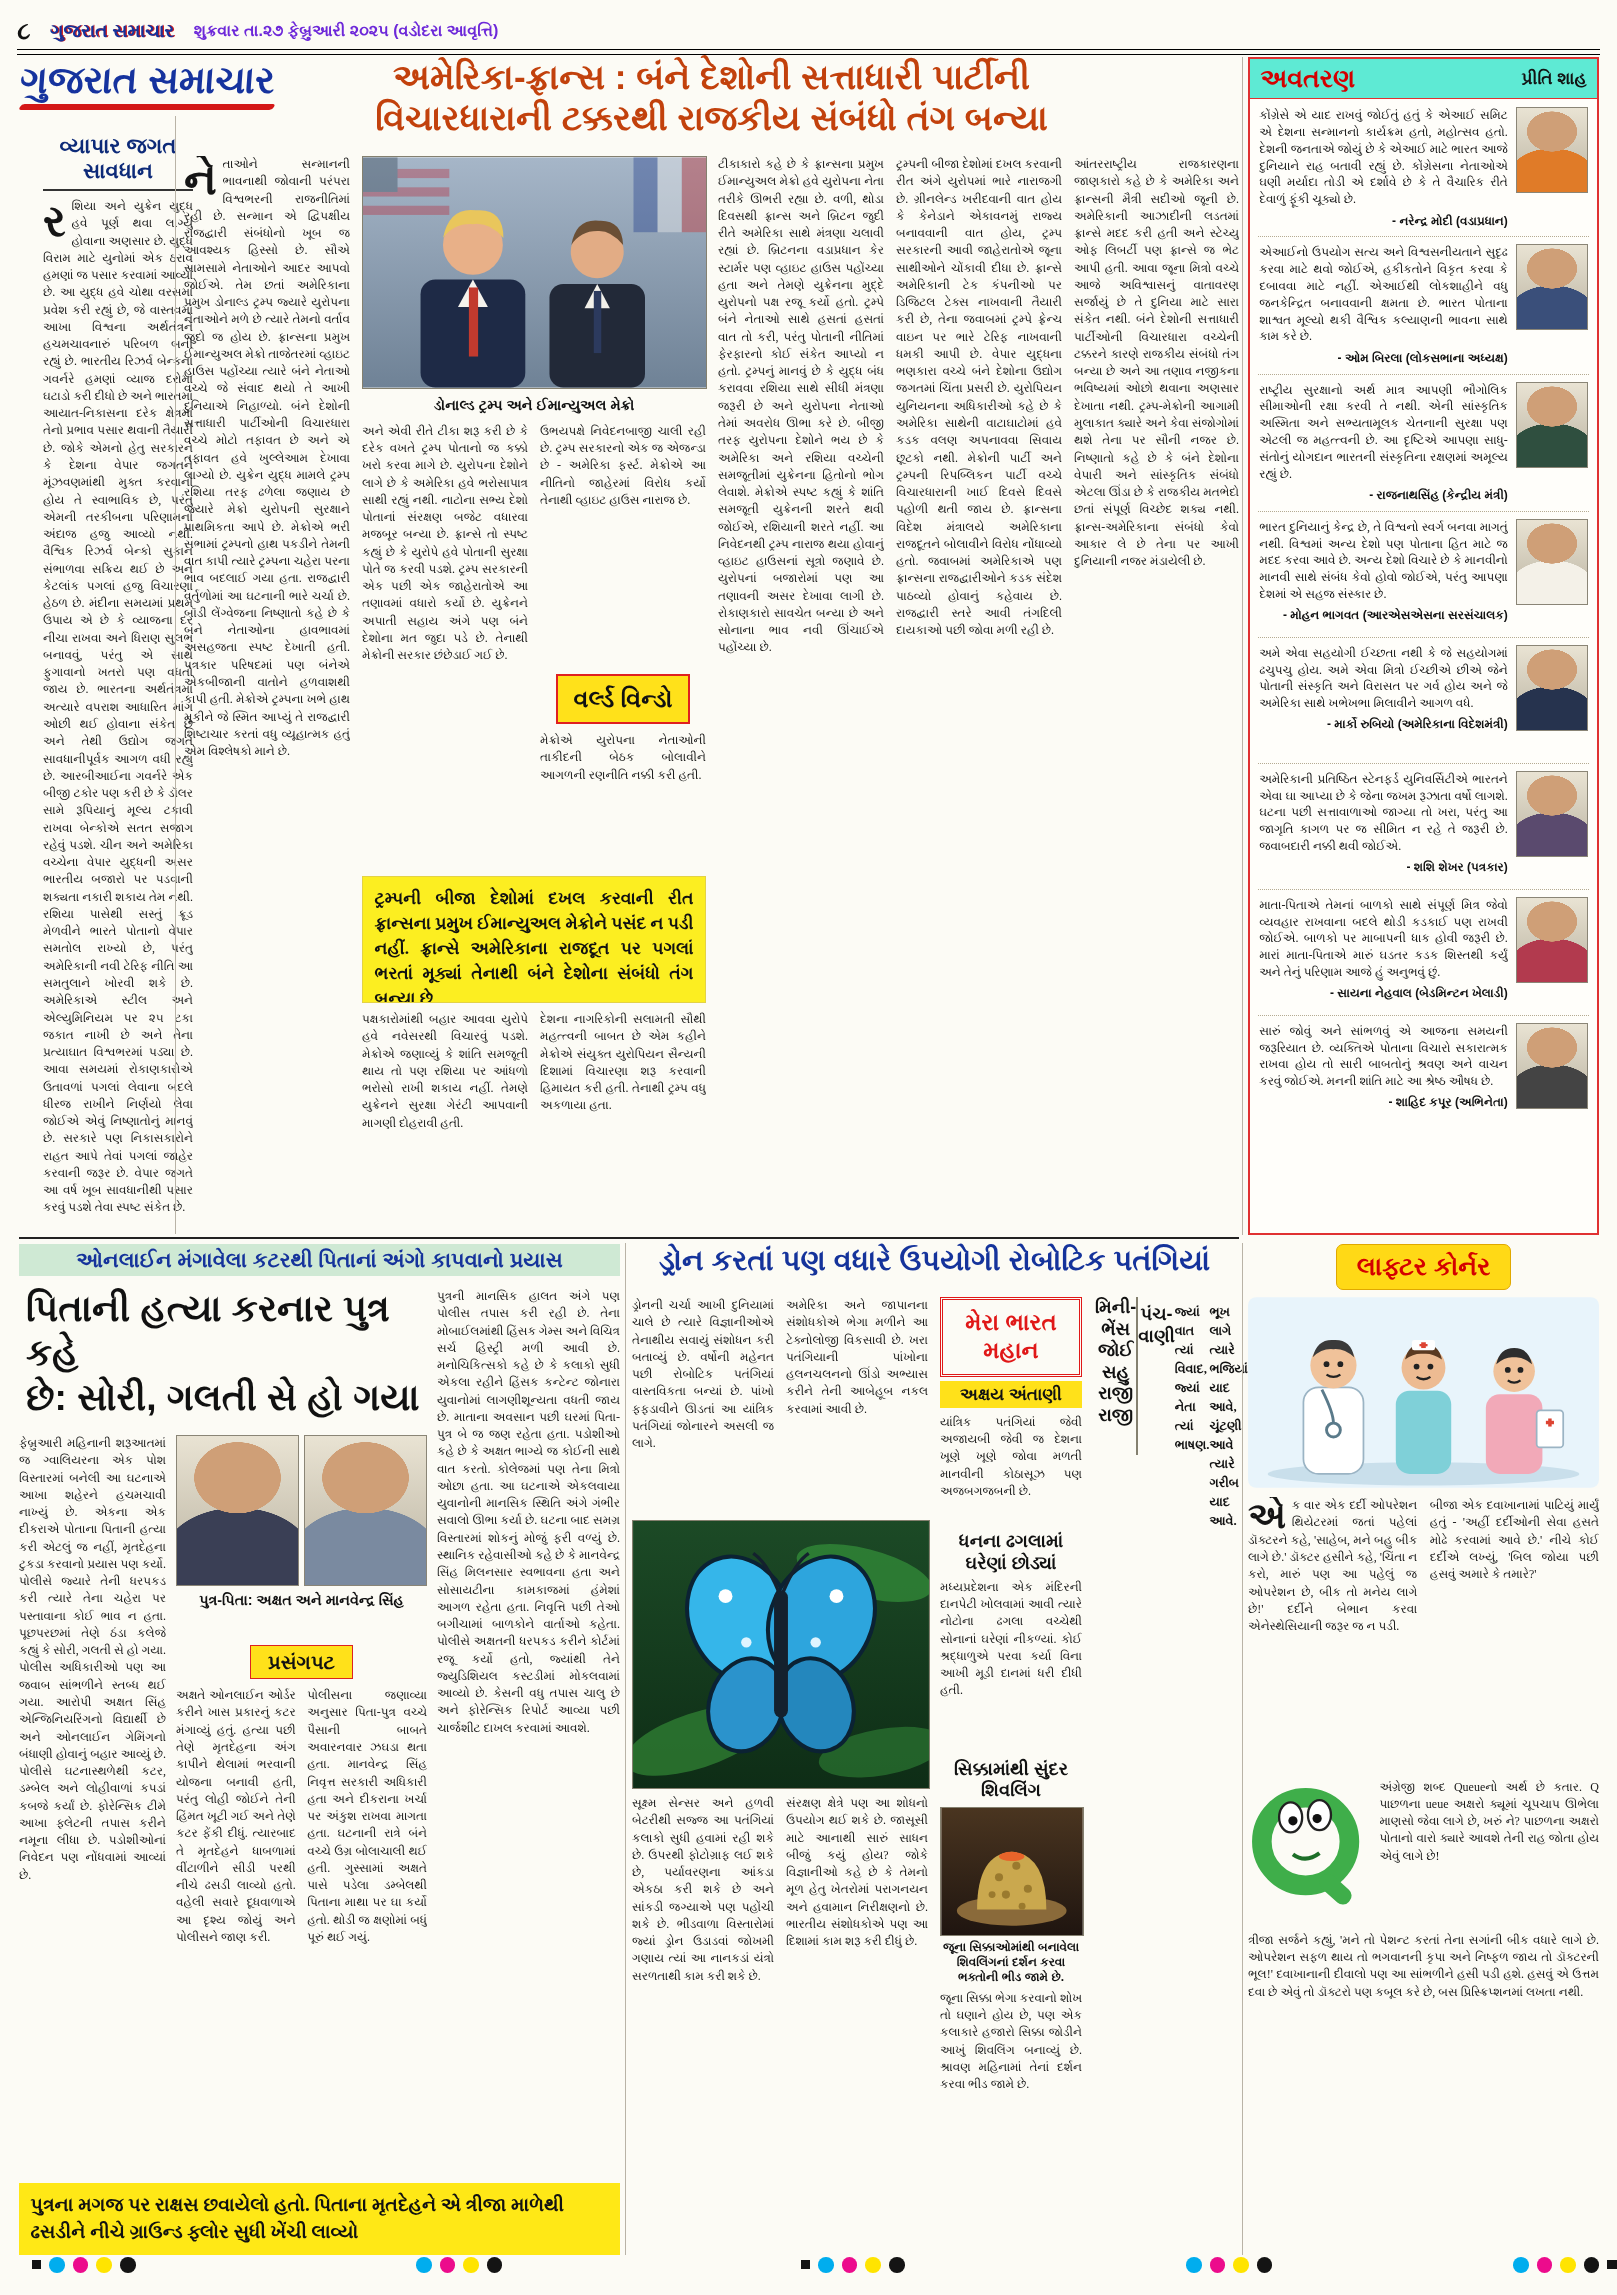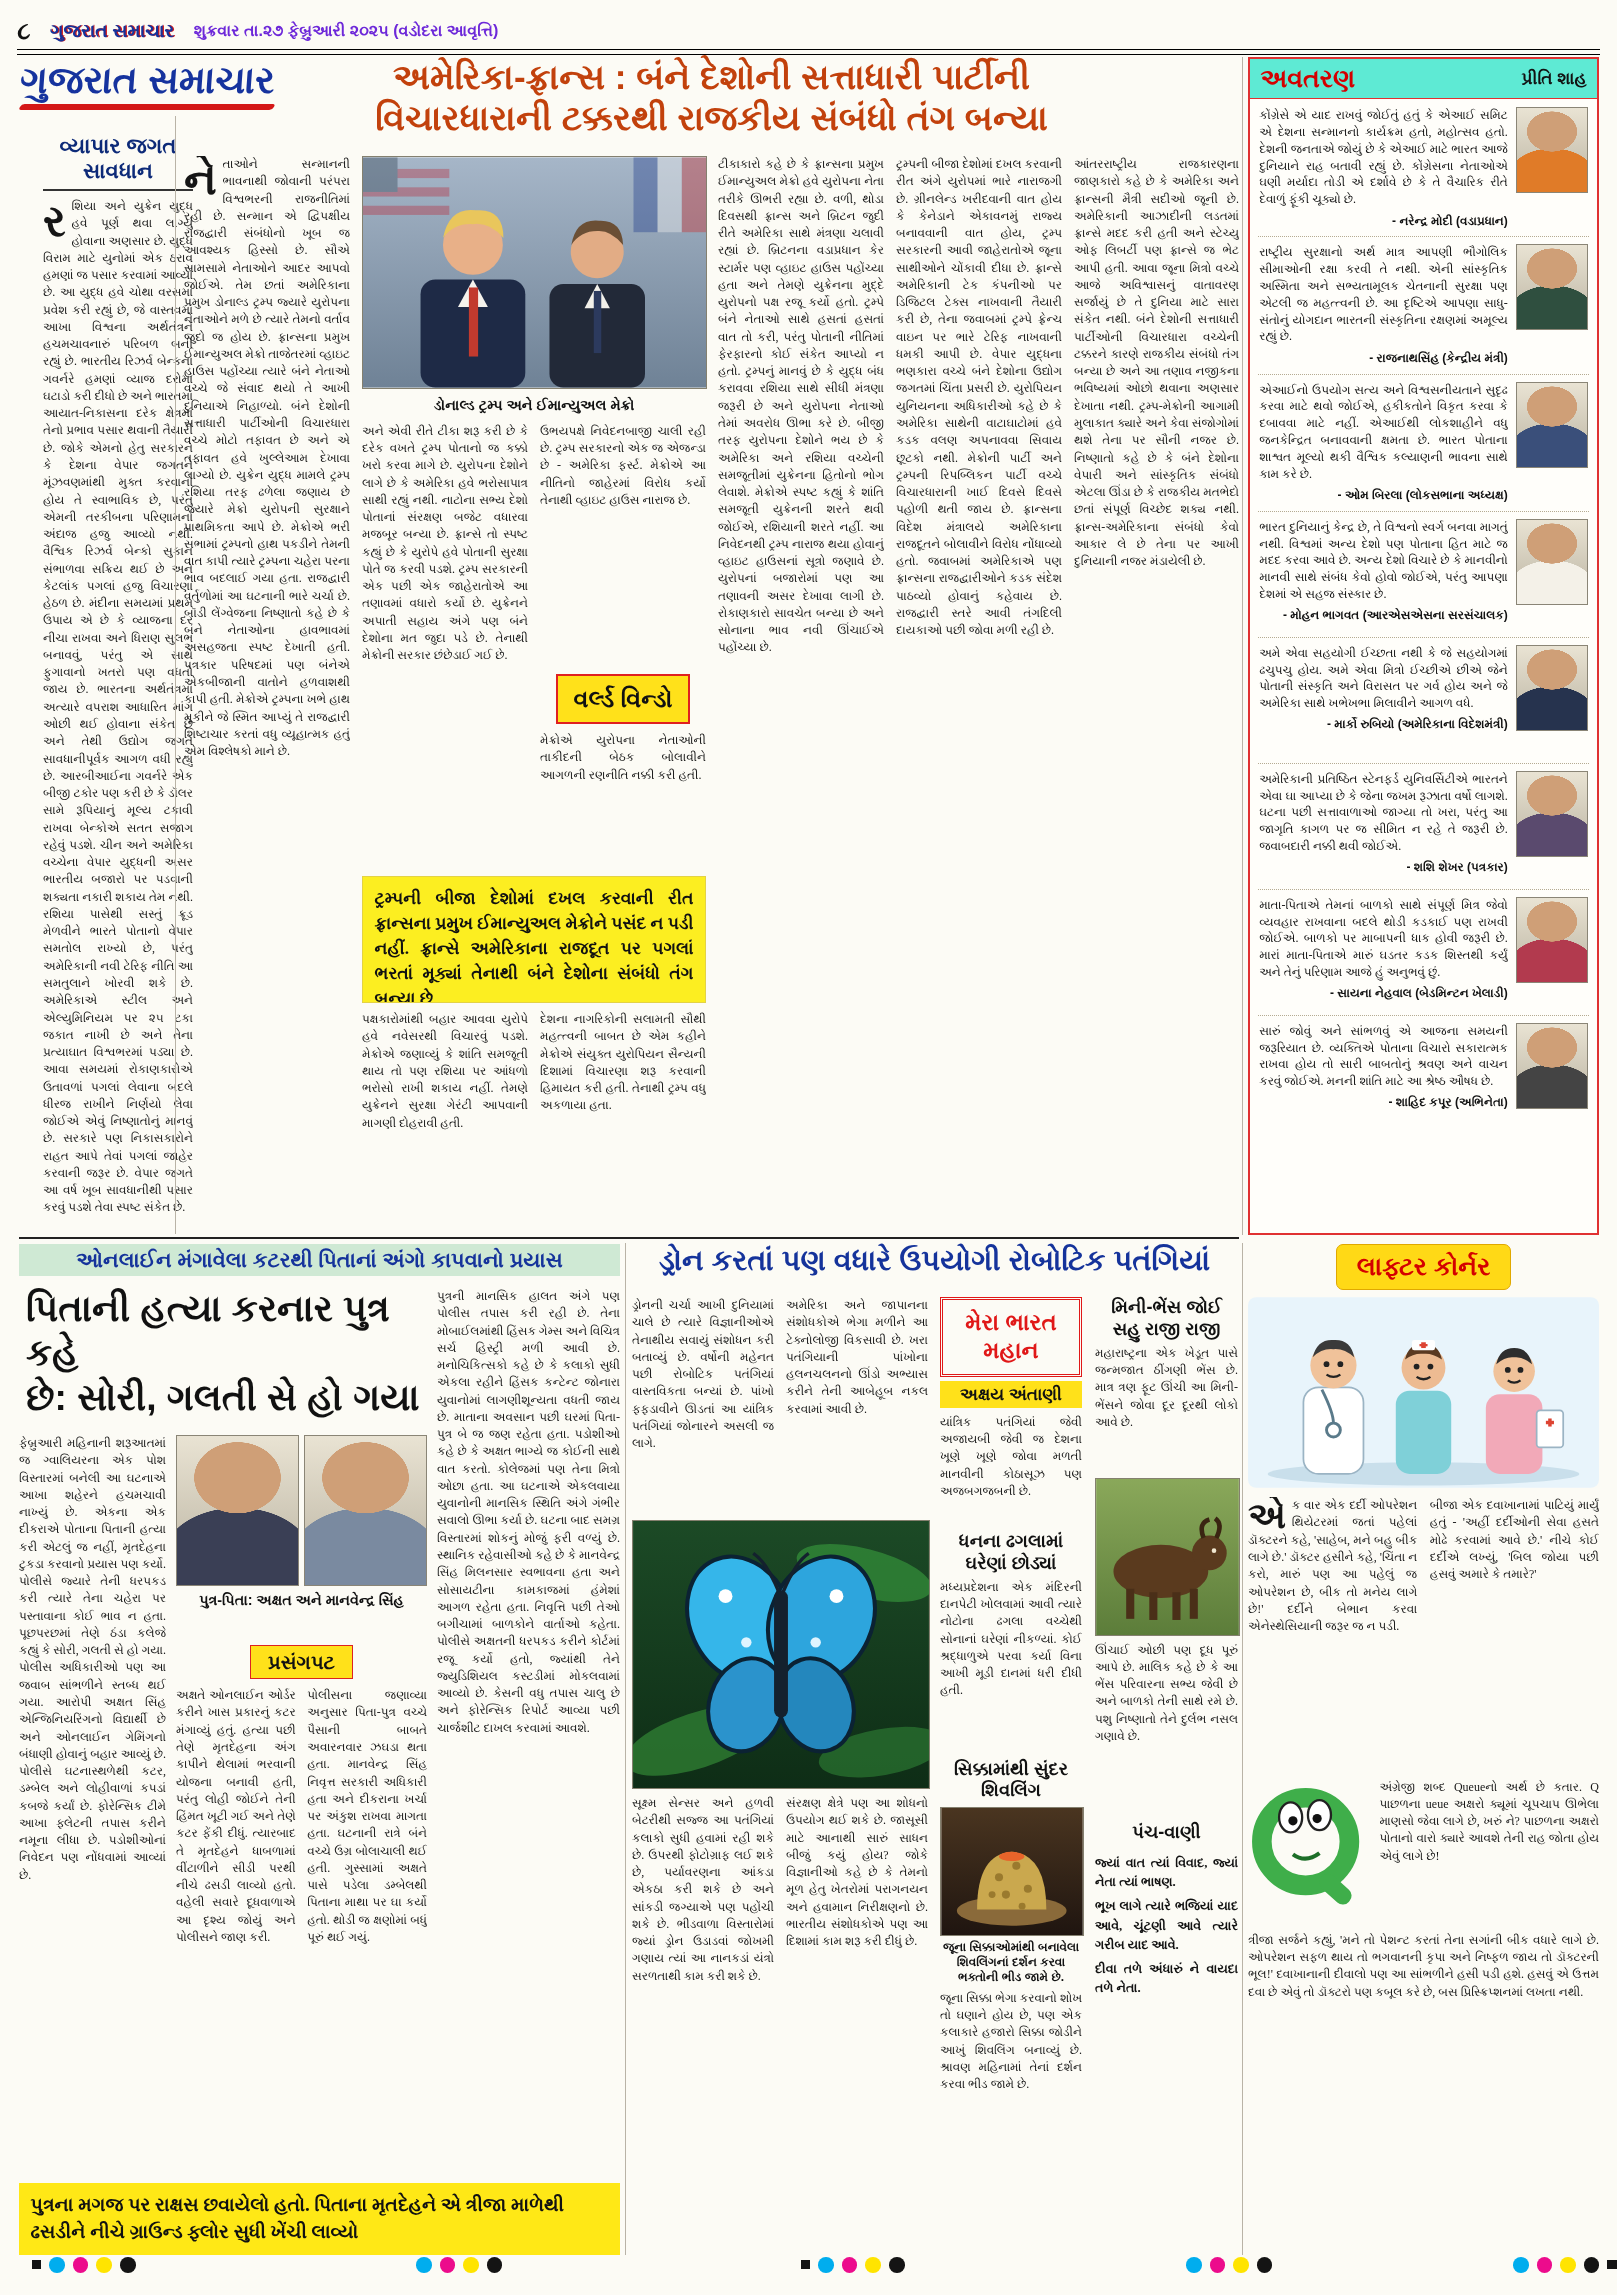--- a/index.html
+++ b/index.html
@@ -104,21 +104,21 @@
   #bf-photo{left:0;top:276px;width:296px;height:267px;}
   #bf-c1b{left:0;top:551px;width:142px;height:460px;}
   #bf-c2b{left:154px;top:551px;width:142px;height:460px;}
   #bf-c3{left:308px;top:53px;width:142px;height:958px;display:flex;flex-direction:column;}
   #mbm-box{border:3.5px double #e01818;color:#e01818;font-size:23px;font-weight:800;text-align:center;
     padding:9.2px 3.5px;line-height:1.2;font-family:"Liberation Sans","DejaVu Sans",sans-serif;}
   #mbm-author{background:#ffe11a;font-size:17px;font-weight:800;text-align:center;padding:3.5px 0;margin:4.6px 0 5.8px 0;
     font-family:"Liberation Sans","DejaVu Sans",sans-serif;}
   .subhead{font-size:18px;font-weight:800;text-align:center;line-height:1.2;margin:7px 0 4.6px 0;
     font-family:"Liberation Sans","DejaVu Sans",sans-serif;}
-  #bf-c4{left:463px;top:53px;width:143px;height:958px;display:flex;flex-direction:column;}
+  #bf-c4{left:463px;top:53px;width:143px;height:958px;display:flex;flex-direction:row;}
   .panch-line{font-size:12.7px;font-weight:bold;line-height:1.5;margin-top:5.8px;text-align:justify;}
 
   
   #laughter{left:1248px;top:1244px;width:351px;height:1011px;display:flex;flex-direction:column;}
   #lf-badge{align-self:center;background:#ffd916;color:#d40000;font-size:25.4px;font-weight:800;
     padding:7px 19.6px;border-radius:7px;border:1.2px solid #e0a800;
     font-family:"Liberation Sans","DejaVu Sans",sans-serif;}
   #lf-cartoon{height:191px;margin-top:7px;}
   #lf-jokes{display:grid;grid-template-columns:1fr 1fr;gap:12.7px;height:271px;margin-top:9.2px;}
   #lf-qrow{display:flex;gap:10.4px;margin-top:10.4px;height:144px;}
@@ -226,26 +226,26 @@
   <div id="av-header" class="sans">
     <span id="av-title">અવતરણ</span>
     <span id="av-byline">પ્રીતિ શાહ</span>
   </div>
   <div id="av-quotes">
     <div class="quote">
       <div class="qtext"><span>કોંગ્રેસે એ યાદ રાખવું જોઈતું હતું કે એઆઈ સમિટ એ દેશના સન્માનનો કાર્યક્રમ હતો, મહોત્સવ હતો. દેશની જનતાએ જોયું છે કે એઆઈ માટે ભારત આજે દુનિયાને રાહ બતાવી રહ્યું છે. કોંગ્રેસના નેતાઓએ ઘણી મર્યાદા તોડી એ દર્શાવે છે કે તે વૈચારિક રીતે દેવાળું ફૂંકી ચૂક્યો છે.</span><span class="qattr">- નરેન્દ્ર મોદી (વડાપ્રધાન)</span></div>
       <div class="qphoto portrait" style="--body:#e07b28;"></div>
     </div>
     <div class="quote">
+      <div class="qtext"><span>એઆઈનો ઉપયોગ સત્ય અને વિશ્વસનીયતાને સુદૃઢ કરવા માટે થવો જોઈએ, હકીકતોને વિકૃત કરવા કે દબાવવા માટે નહીં. એઆઈથી લોકશાહીને વધુ જનકેન્દ્રિત બનાવવાની ક્ષમતા છે. ભારત પોતાના શાશ્વત મૂલ્યો થકી વૈશ્વિક કલ્યાણની ભાવના સાથે કામ કરે છે.</span><span class="qattr">- ઓમ બિરલા (લોકસભાના અધ્યક્ષ)</span></div>
+      <div class="qphoto portrait" style="--body:#3a4f7a;"></div>
+    </div>
+    <div class="quote">
       <div class="qtext"><span>રાષ્ટ્રીય સુરક્ષાનો અર્થ માત્ર આપણી ભૌગોલિક સીમાઓની રક્ષા કરવી તે નથી. એની સાંસ્કૃતિક અસ્મિતા અને સભ્યતામૂલક ચેતનાની સુરક્ષા પણ એટલી જ મહત્ત્વની છે. આ દૃષ્ટિએ આપણા સાધુ-સંતોનું યોગદાન ભારતની સંસ્કૃતિના રક્ષણમાં અમૂલ્ય રહ્યું છે.</span><span class="qattr">- રાજનાથસિંહ (કેન્દ્રીય મંત્રી)</span></div>
       <div class="qphoto portrait" style="--body:#2f4f3f;"></div>
-    </div>
-    <div class="quote">
-      <div class="qtext"><span>એઆઈનો ઉપયોગ સત્ય અને વિશ્વસનીયતાને સુદૃઢ કરવા માટે થવો જોઈએ, હકીકતોને વિકૃત કરવા કે દબાવવા માટે નહીં. એઆઈથી લોકશાહીને વધુ જનકેન્દ્રિત બનાવવાની ક્ષમતા છે. ભારત પોતાના શાશ્વત મૂલ્યો થકી વૈશ્વિક કલ્યાણની ભાવના સાથે કામ કરે છે.</span><span class="qattr">- ઓમ બિરલા (લોકસભાના અધ્યક્ષ)</span></div>
-      <div class="qphoto portrait" style="--body:#3a4f7a;"></div>
     </div>
     <div class="quote">
       <div class="qtext"><span>ભારત દુનિયાનું કેન્દ્ર છે, તે વિશ્વનો સ્વર્ગ બનવા માગતું નથી. વિશ્વમાં અન્ય દેશો પણ પોતાના હિત માટે જ મદદ કરવા આવે છે. અન્ય દેશો વિચારે છે કે માનવીનો માનવી સાથે સંબંધ કેવો હોવો જોઈએ, પરંતુ આપણા દેશમાં એ સહજ સંસ્કાર છે.</span><span class="qattr">- મોહન ભાગવત (આરએસએસના સરસંચાલક)</span></div>
       <div class="qphoto portrait" style="--body:#f4f1e8;"></div>
     </div>
     <div class="quote">
       <div class="qtext"><span>અમે એવા સહયોગી ઈચ્છતા નથી કે જે સહયોગમાં ઢચુપચુ હોય. અમે એવા મિત્રો ઈચ્છીએ છીએ જેને પોતાની સંસ્કૃતિ અને વિરાસત પર ગર્વ હોય અને જે અમેરિકા સાથે ખભેખભા મિલાવીને આગળ વધે.</span><span class="qattr">- માર્કો રુબિયો (અમેરિકાના વિદેશમંત્રી)</span></div>
       <div class="qphoto portrait" style="--body:#26334e;"></div>
     </div>
     <div class="quote">

